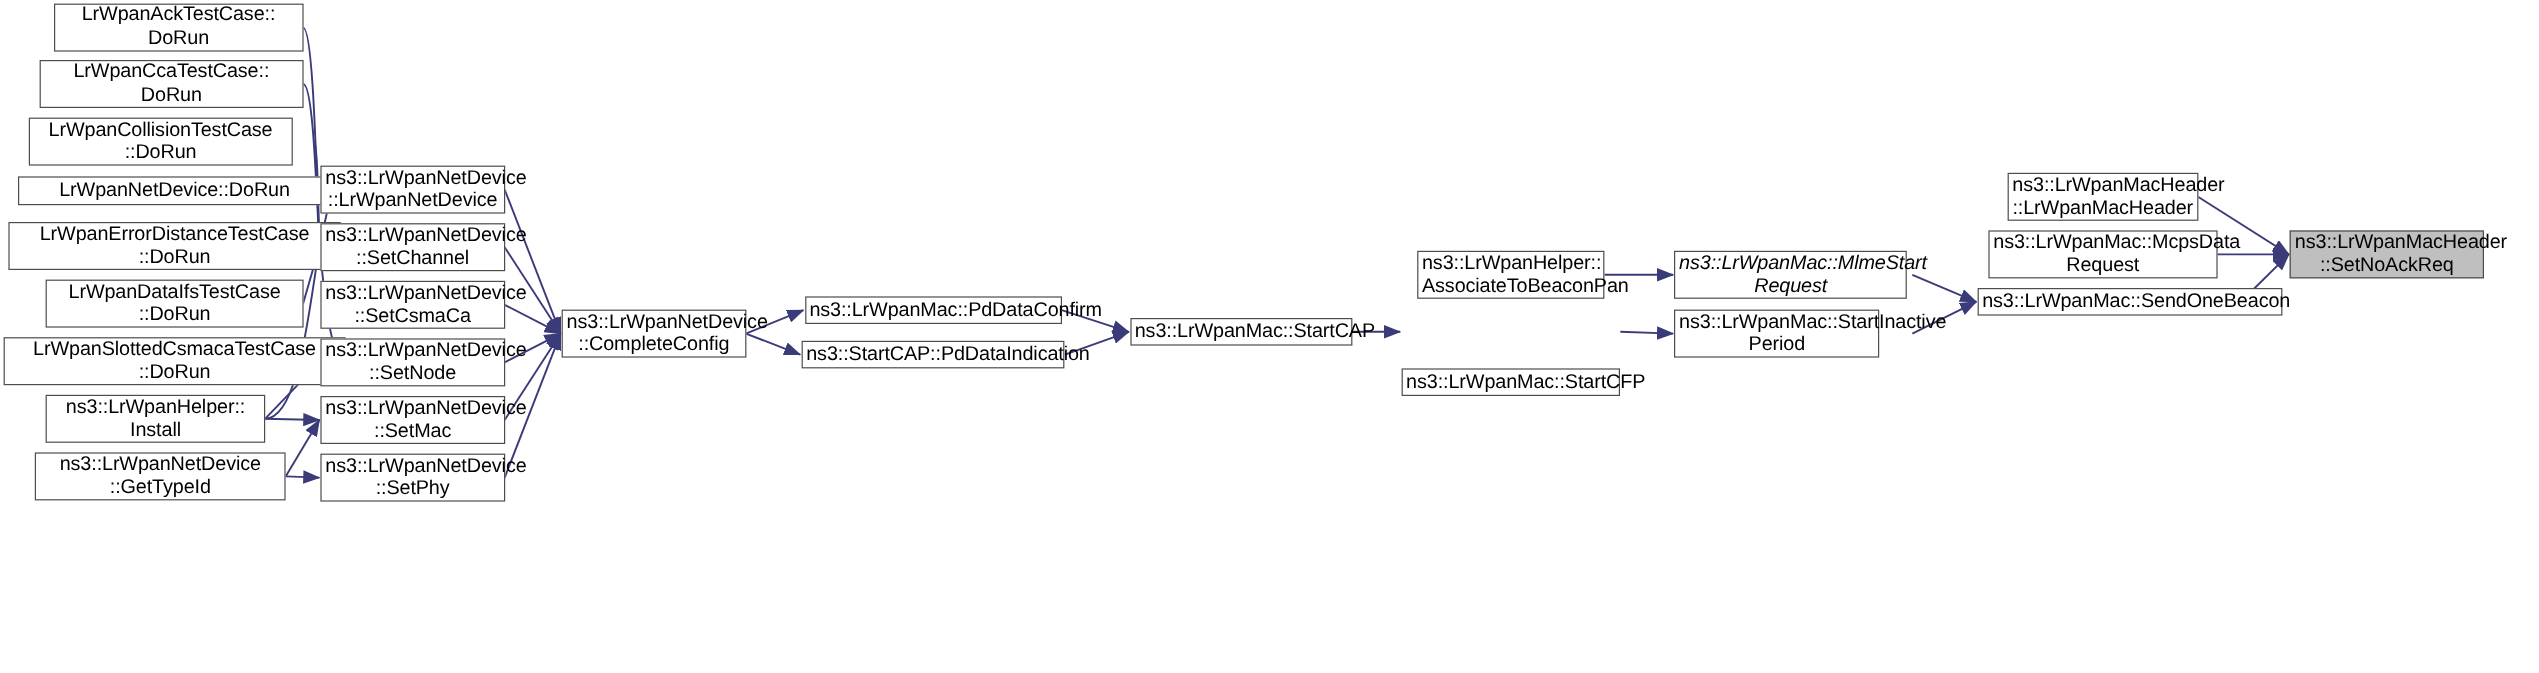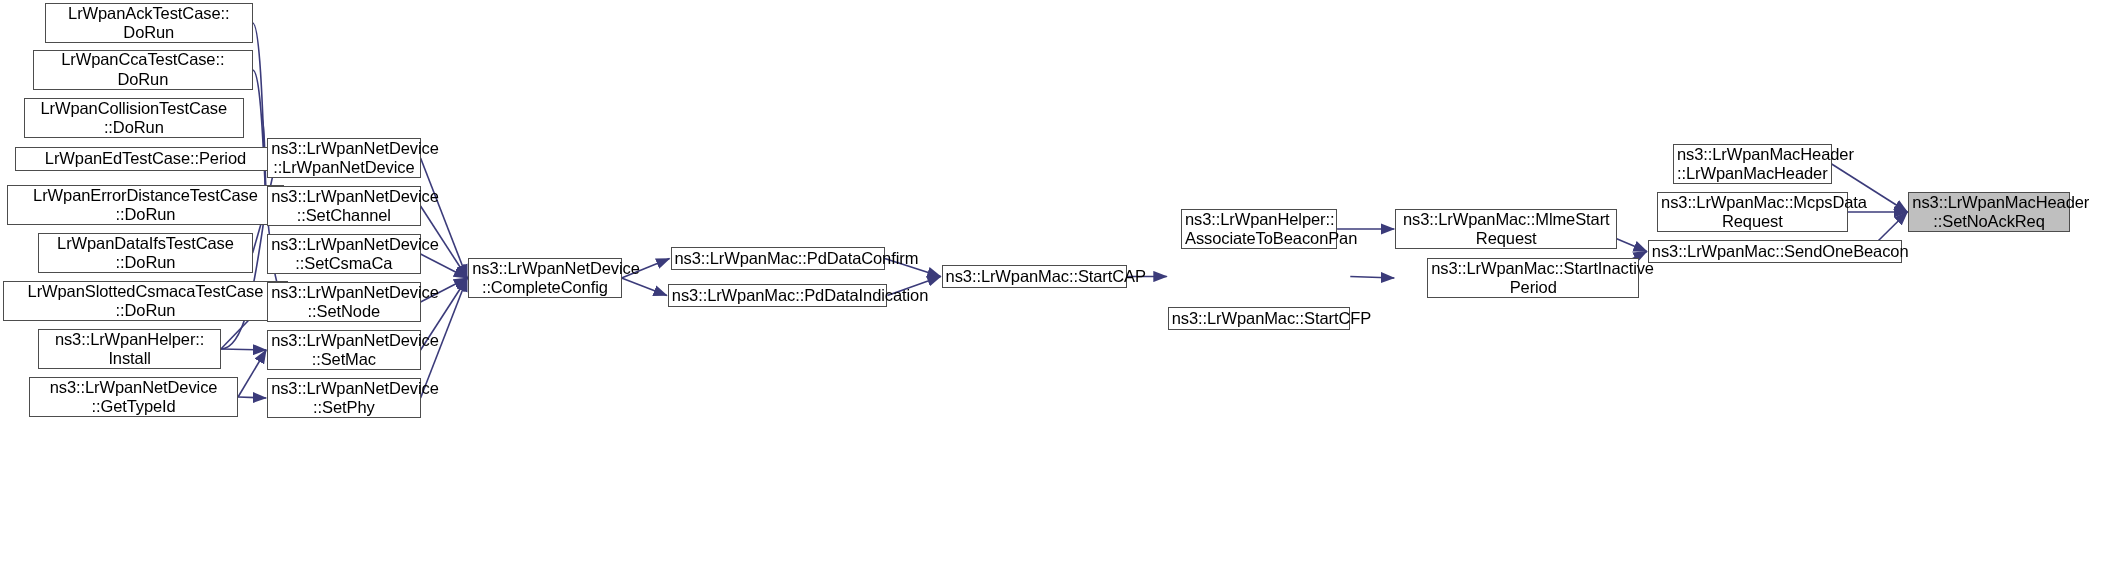--- a/index.html
+++ b/index.html
@@ -70,27 +70,27 @@
         <path d="M1126.77,276.5 L1166.7675,276.5" fill="none" stroke="#3b3b7a" stroke-width="1.6" marker-end="url(#arw)"></path>
         <path d="M1350.2725,276.5 L1394.2375,278" fill="none" stroke="#3b3b7a" stroke-width="1.6" marker-end="url(#arw)"></path>
         <path d="M1337.0475000000001,229 L1394.2375,229" fill="none" stroke="#3b3b7a" stroke-width="1.6" marker-end="url(#arw)"></path>
         <path d="M1593.6125,229 L1646.835,251.5" fill="none" stroke="#3b3b7a" stroke-width="1.6" marker-end="url(#arw)"></path>
         <path d="M1593.6125,278 L1646.835,251.5" fill="none" stroke="#3b3b7a" stroke-width="1.6" marker-end="url(#arw)"></path>
         <path d="M1831.6625000000001,164 L1907.3675,212" fill="none" stroke="#3b3b7a" stroke-width="1.6" marker-end="url(#arw)"></path>
         <path d="M1847.5325,212 L1907.3675,212" fill="none" stroke="#3b3b7a" stroke-width="1.6" marker-end="url(#arw)"></path>
         <path d="M1867.3700000000001,251.5 L1907.3675,212" fill="none" stroke="#3b3b7a" stroke-width="1.6" marker-end="url(#arw)"></path>
       </g>
   </svg>
-<div class="node" style="left: 44.965px; top: 3px; width: 207.632px; height: 40px;"><span class="lbl">LrWpanAckTestCase::
+<div class="node" style="left: 44.965px; top: 3px; width: 207.632px; height: 40px; align-items: flex-end;"><span class="lbl">LrWpanAckTestCase::
 DoRun</span></div>
     <div class="node" style="left: 33.0625px; top: 50px; width: 219.535px; height: 40px; align-items: flex-end;"><span class="lbl">LrWpanCcaTestCase::
 DoRun</span></div>
     <div class="node" style="left: 23.805px; top: 98px; width: 220px; height: 40px;"><span class="lbl">LrWpanCollisionTestCase
 ::DoRun</span></div>
-    <div class="node" style="left: 14.5475px; top: 147px; width: 261.855px; height: 24px;"><span class="lbl">LrWpanEdTestCase::Period</span></div>
+    <div class="node" style="left: 14.5475px; top: 147px; width: 261.855px; height: 24px;"><span class="lbl">LrWpanNetDevice::DoRun</span></div>
     <div class="node" style="left: 6.6125px; top: 185px; width: 277.725px; height: 40px;"><span class="lbl">LrWpanErrorDistanceTestCase
 ::DoRun</span></div>
     <div class="node" style="left: 38.3525px; top: 233px; width: 214.245px; height: 40px;"><span class="lbl">LrWpanDataIfsTestCase
 ::DoRun</span></div>
     <div class="node" style="left: 2.645px; top: 281px; width: 285.66px; height: 40px; justify-content: flex-end;"><span class="lbl">LrWpanSlottedCsmacaTestCase
 ::DoRun</span></div>
     <div class="node" style="left: 38.3525px; top: 329px; width: 182.505px; height: 40px;"><span class="lbl">ns3::LrWpanHelper::
 Install</span></div>
     <div class="node" style="left: 29.095px; top: 377px; width: 208.955px; height: 40px;"><span class="lbl">ns3::LrWpanNetDevice
 ::GetTypeId</span></div>
@@ -102,28 +102,28 @@
 ::SetCsmaCa</span></div>
     <div class="node" style="left: 267.145px; top: 282px; width: 153.41px; height: 40px;"><span class="lbl">ns3::LrWpanNetDevice
 ::SetNode</span></div>
     <div class="node" style="left: 267.145px; top: 330px; width: 153.41px; height: 40px;"><span class="lbl">ns3::LrWpanNetDevice
 ::SetMac</span></div>
     <div class="node" style="left: 267.145px; top: 378px; width: 153.41px; height: 40px;"><span class="lbl">ns3::LrWpanNetDevice
 ::SetPhy</span></div>
     <div class="node" style="left: 468.165px; top: 258px; width: 153.41px; height: 40px;"><span class="lbl">ns3::LrWpanNetDevice
 ::CompleteConfig</span></div>
     <div class="node" style="left: 670.508px; top: 247px; width: 214.245px; height: 23px; justify-content: center;"><span class="lbl">ns3::LrWpanMac::PdDataConfirm</span></div>
-    <div class="node" style="left: 667.862px; top: 284px; width: 219.535px; height: 23px;"><span class="lbl">ns3::LrWpanMac::PdDataIndication</span></div>
+    <div class="node" style="left: 667.862px; top: 284px; width: 219.535px; height: 23px;"><span class="lbl">ns3::StartCAP::PdDataIndication</span></div>
     <div class="node" style="left: 941.62px; top: 265px; width: 185.15px; height: 23px;"><span class="lbl">ns3::LrWpanMac::StartCAP</span></div>
     <div class="node" style="left: 1167.77px; top: 265px; width: 182.505px; height: 23px; margin-top: 42px;"><span class="lbl">ns3::LrWpanMac::StartCFP</span></div>
     <div class="node" style="left: 1180.99px; top: 209px; width: 156.055px; height: 40px;"><span class="lbl">ns3::LrWpanHelper::
 AssociateToBeaconPan</span></div>
-    <div class="node" style="left: 1395.24px; top: 209px; width: 222px; height: 40px;"><span class="lbl">ns3::LrWpanMac::MlmeStart
+    <div class="node" style="left: 1395.24px; top: 209px; width: 194px; height: 40px; font-style: italic;"><span class="lbl">ns3::LrWpanMac::MlmeStart
 Request</span></div>
-    <div class="node" style="left: 1395.24px; top: 258px; width: 212px; height: 40px; margin-left: 32px;"><span class="lbl">ns3::LrWpanMac::StartInactive
+    <div class="node" style="left: 1395.24px; top: 258px; width: 171px; height: 40px;"><span class="lbl">ns3::LrWpanMac::StartInactive
 Period</span></div>
     <div class="node" style="left: 1647.84px; top: 240px; width: 254px; height: 23px;"><span class="lbl">ns3::LrWpanMac::SendOneBeacon</span></div>
     <div class="node" style="left: 1672.96px; top: 144px; width: 158.7px; height: 40px;"><span class="lbl">ns3::LrWpanMacHeader
 ::LrWpanMacHeader</span></div>
     <div class="node" style="left: 1657.09px; top: 192px; width: 190.44px; height: 40px;"><span class="lbl">ns3::LrWpanMac::McpsData
 Request</span></div>
     <div class="node hl" style="left: 1908.37px; top: 192px; width: 161.345px; height: 40px;"><span class="lbl">ns3::LrWpanMacHeader
 ::SetNoAckReq</span></div>
   </div>
 

